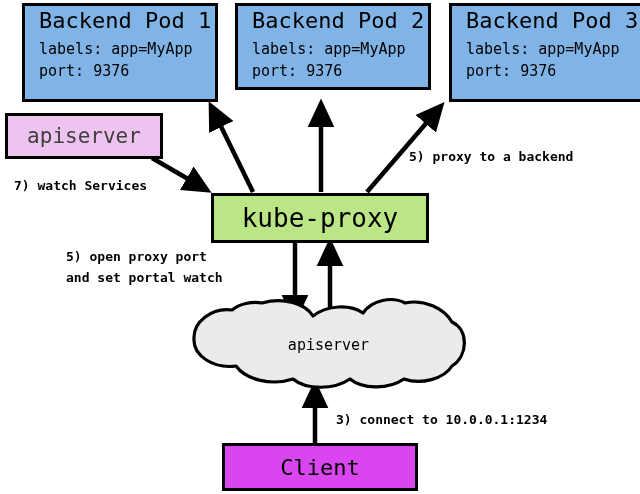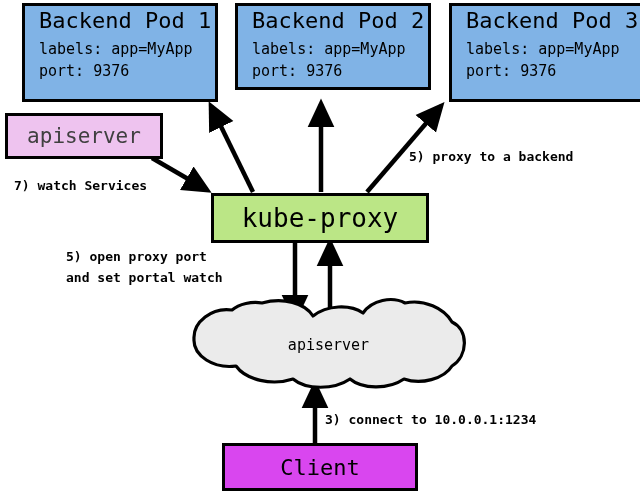--- a/index.html
+++ b/index.html
@@ -173,21 +173,21 @@
 
   <div class="edge-label" style="left:14px; top:175px;">
     <div>7) watch Services</div>
   </div>
 
   <div class="edge-label" style="left:66px; top:246px;">
     <div>5) open proxy port</div>
     <div>and set portal watch</div>
   </div>
 
-  <div class="edge-label" style="left:325px; top:409px;">
+  <div class="edge-label" style="left:336px; top:409px;">
     <div>3) connect to 10.0.0.1:1234</div>
   </div>
 
 
   <div class="edge-label" style="left:409px; top:146px;">
     <div>5) proxy to a backend</div>
   </div>
 
 </div>
 

